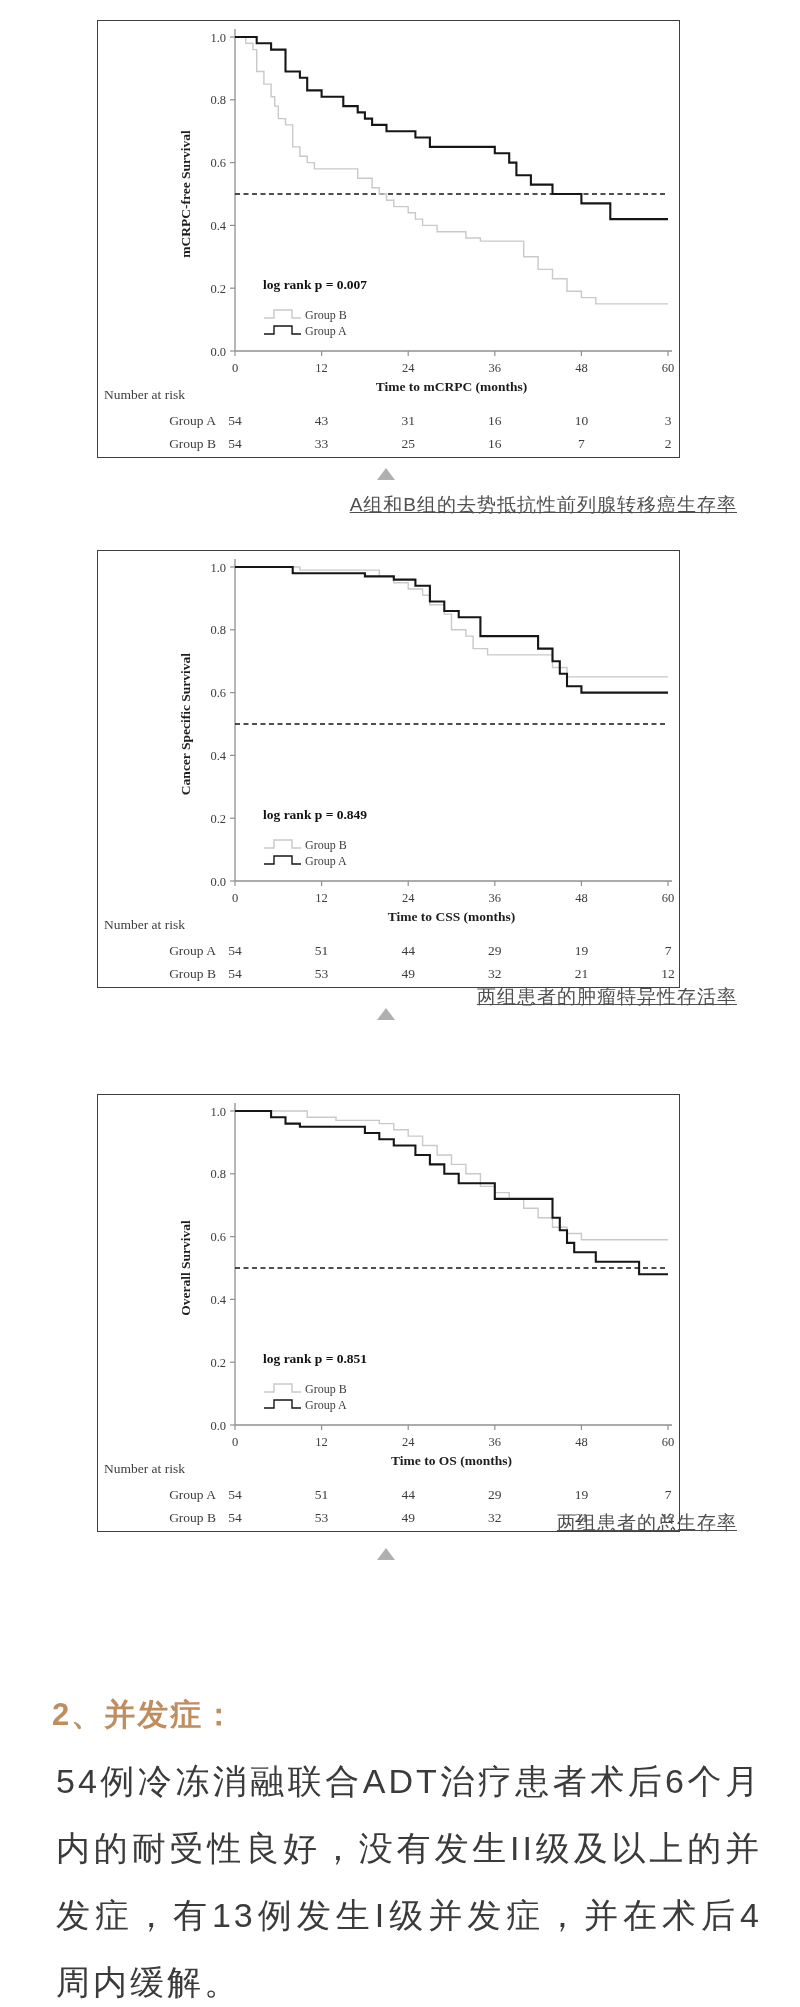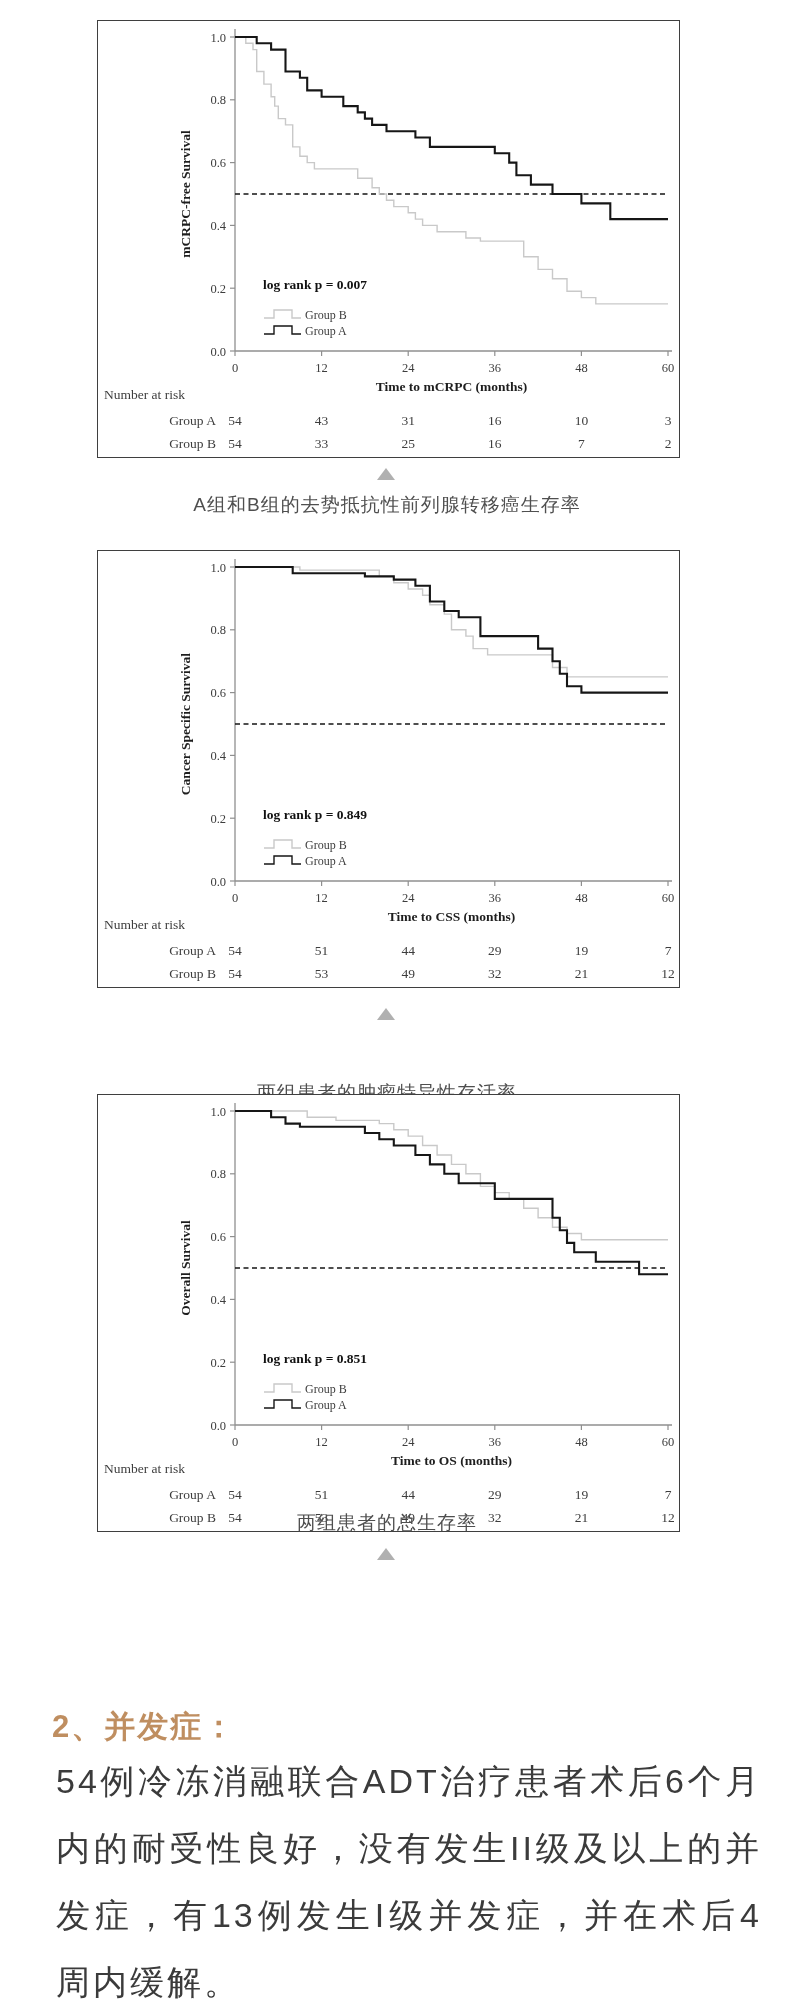--- a/index.html
+++ b/index.html
@@ -16,25 +16,25 @@
   #fig-os{top:1094px}
   .tri{
     position:absolute;left:377px;width:0;height:0;
     border-left:9px solid transparent;border-right:9px solid transparent;
     border-bottom:12px solid #b0b0b0;
   }
   #tri-1{top:468px}
   #tri-2{top:1008px}
   #tri-3{top:1548px}
   .cap{
-    position:absolute;left:37px;width:700px;text-align:center;
-    font-size:19px;color:#4f4f4f;letter-spacing:1px;
+    position:absolute;left:37px;width:700px;text-align:right;
+    font-size:19px;color:#4f4f4f;letter-spacing:1px;text-decoration:underline;
   }
   #cap-1{top:492px}
-  #cap-2{top:1080px}
+  #cap-2{top:984px}
   #cap-3{top:1510px}
   #section-heading{
     position:absolute;left:52px;top:1694px;width:700px;
     font-size:31px;font-weight:bold;color:#bf8e60;letter-spacing:2px;
   }
   #section-body{
     position:absolute;left:56px;top:1748px;width:706px;
     font-size:34px;color:#3b3b3b;line-height:67px;letter-spacing:3px;
     text-align:justify;
   }
@@ -203,14 +203,14 @@
       <text x="137" y="427" text-anchor="middle" font-size="13.5" fill="#3d3d3d" style="font-family:&quot;Liberation Serif&quot;,&quot;DejaVu Serif&quot;,serif">54</text>
       <text x="223.60000000000002" y="427" text-anchor="middle" font-size="13.5" fill="#3d3d3d" style="font-family:&quot;Liberation Serif&quot;,&quot;DejaVu Serif&quot;,serif">53</text>
       <text x="310.20000000000005" y="427" text-anchor="middle" font-size="13.5" fill="#3d3d3d" style="font-family:&quot;Liberation Serif&quot;,&quot;DejaVu Serif&quot;,serif">49</text>
       <text x="396.8" y="427" text-anchor="middle" font-size="13.5" fill="#3d3d3d" style="font-family:&quot;Liberation Serif&quot;,&quot;DejaVu Serif&quot;,serif">32</text>
       <text x="483.40000000000003" y="427" text-anchor="middle" font-size="13.5" fill="#3d3d3d" style="font-family:&quot;Liberation Serif&quot;,&quot;DejaVu Serif&quot;,serif">21</text>
       <text x="570" y="427" text-anchor="middle" font-size="13.5" fill="#3d3d3d" style="font-family:&quot;Liberation Serif&quot;,&quot;DejaVu Serif&quot;,serif">12</text>
     </svg></div>
 <div class="tri" id="tri-3"></div>
 <div class="cap" id="cap-3">两组患者的总生存率</div>
 
-<div id="section-heading" style="color: rgb(191, 142, 96); margin-top: 12px;">2、并发症：</div>
+<div id="section-heading" style="color: rgb(191, 142, 96);">2、并发症：</div>
 <div id="section-body">54例冷冻消融联合ADT治疗患者术后6个月内的耐受性良好，没有发生II级及以上的并发症，有13例发生I级并发症，并在术后4周内缓解。</div>
 
 </body></html>

